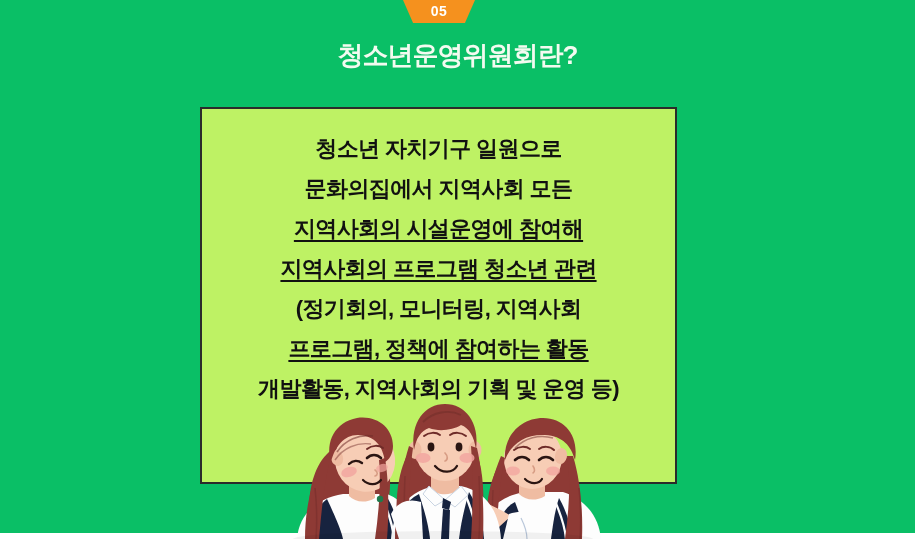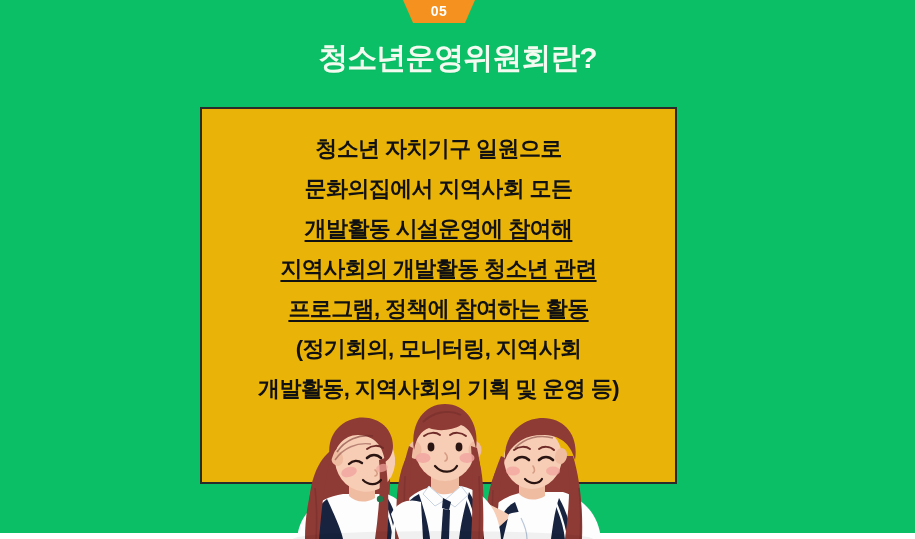--- a/index.html
+++ b/index.html
@@ -35,33 +35,33 @@
     padding-bottom:1px;
   }
 
   
   #headline {
     position:absolute;
     left:0; top:41px;
     width:915px;
     text-align:center;
     color:#F3FBF0;
-    font-size:30px;
+    font-size:26px;
     font-weight:bold;
     letter-spacing:-1px;
     line-height:1.1;
     text-shadow:0 1px 0 rgba(0,0,0,.04);
   }
 
   
   #card {
     position:absolute;
     left:200px; top:107px;
     width:477px; height:377px;
-    background:#eab308;
+    background:#bef264;
     border:2px solid #2B2B2B;
     z-index:2;
   }
   #card-text {
     padding-top:20px;
     text-align:center;
     color:#111111;
     font-size:22px;
     font-weight:bold;
     letter-spacing:-0.6px;
@@ -104,24 +104,24 @@
   <div id="tab">
     <span id="tab-num">05</span>
   </div>
 
   <h1 id="headline">청소년운영위원회란?</h1>
 
   <div id="card">
     <div id="card-text">
       <span class="tline">청소년 자치기구 일원으로</span>
       <span class="tline">문화의집에서 지역사회 모든</span>
-      <span class="tline u">개발활동 시설운영에 참여해 </span>
-      <span class="tline u">지역사회의 개발활동 청소년 관련</span>
+      <span class="tline u">지역사회의 시설운영에 참여해 </span>
+      <span class="tline u">지역사회의 프로그램 청소년 관련</span>
+      <span class="tline">(정기회의, 모니터링, 지역사회</span>
       <span class="tline u">프로그램, 정책에 참여하는 활동</span>
-      <span class="tline">(정기회의, 모니터링, 지역사회</span>
       <span class="tline">개발활동, 지역사회의 기획 및 운영 등)</span>
     </div>
   </div>
 
   <div id="illus">
     <svg viewBox="0 0 320 141" xmlns="http://www.w3.org/2000/svg" aria-hidden="true">
       <defs>
         <clipPath id="clipBox">
             <rect x="0" y="0" width="320" height="141"></rect>
           </clipPath>

